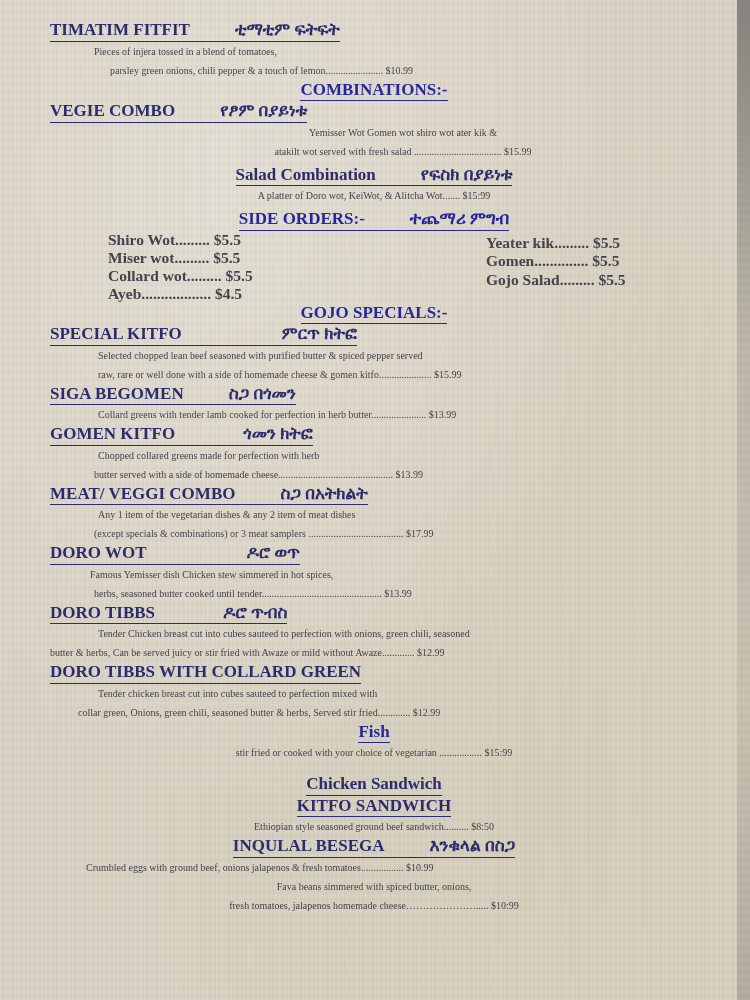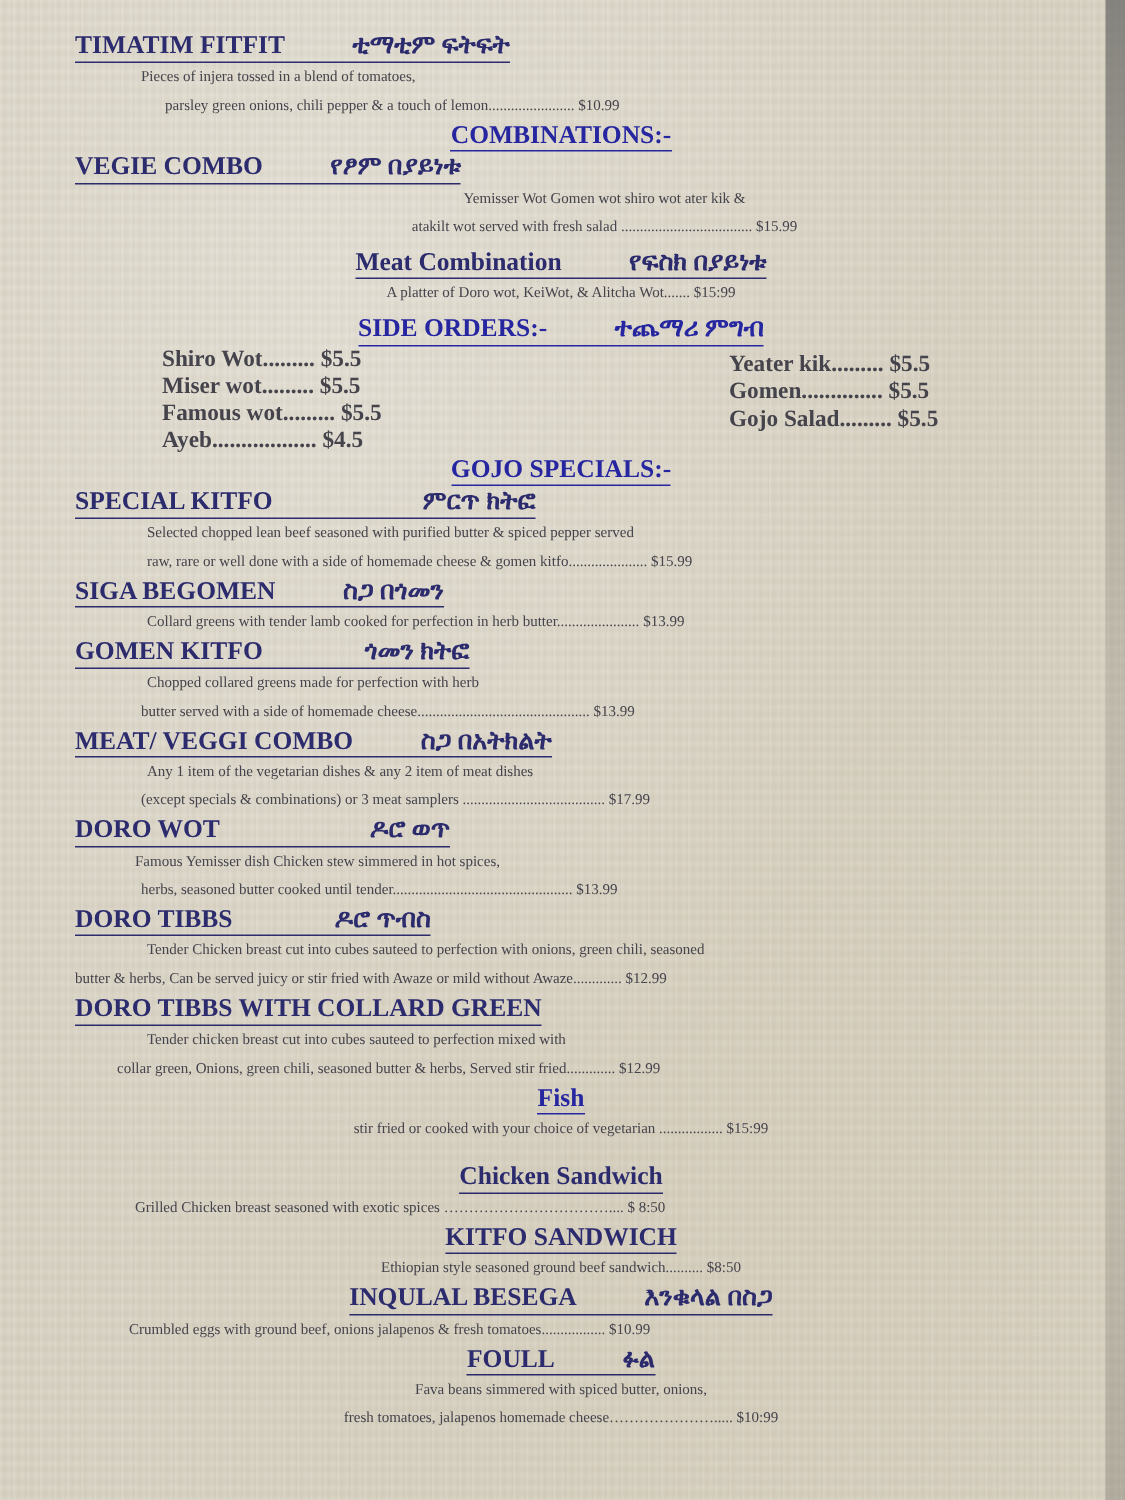--- a/index.html
+++ b/index.html
@@ -57,31 +57,31 @@
 
     <div class="ihead ci accent"><span class="u">COMBINATIONS:-</span></div>
 
     <div>
       <div class="ihead"><span class="u"><span>VEGIE COMBO</span><span class="am">የፆም በያይነቱ</span></span></div>
       <div class="desc p58">Yemisser Wot Gomen wot shiro wot ater kik &amp;</div>
       <div class="desc p58"><span>atakilt wot served with fresh salad ...................................</span> <span class="price">$15.99</span></div>
     </div>
 
     <div class="gap4">
-      <div class="ihead ci"><span class="u"><span>Meat Combination</span><span class="am">የፍስክ በያይነቱ</span></span></div>
+      <div class="ihead ci"><span class="u"><span>Salad Combination</span><span class="am">የፍስክ በያይነቱ</span></span></div>
       <div class="desc center"><span>A platter of Doro wot, KeiWot, &amp; Alitcha Wot.......</span> <span class="price">$15:99</span></div>
     </div>
 
     <div class="gap4">
       <div class="ihead ci accent"><span class="u"><span>SIDE ORDERS:-</span><span class="am">ተጨማሪ ምግብ</span></span></div>
       <div class="so-row">
         <div class="so-col1">
           <div class="so-line"><span>Shiro Wot.........</span> <span class="price">$5.5</span></div>
           <div class="so-line"><span>Miser wot.........</span> <span class="price">$5.5</span></div>
-          <div class="so-line"><span>Famous wot.........</span> <span class="price">$5.5</span></div>
+          <div class="so-line"><span>Collard wot.........</span> <span class="price">$5.5</span></div>
           <div class="so-line"><span>Ayeb..................</span> <span class="price">$4.5</span></div>
         </div>
         <div class="so-col2">
           <div class="so-line"><span>Yeater kik.........</span> <span class="price">$5.5</span></div>
           <div class="so-line"><span>Gomen..............</span> <span class="price">$5.5</span></div>
           <div class="so-line"><span>Gojo Salad.........</span> <span class="price">$5.5</span></div>
         </div>
       </div>
     </div>
 
@@ -128,35 +128,33 @@
       <div class="desc p28"><span>collar green, Onions, green chili, seasoned butter &amp;  herbs, Served stir fried.............</span> <span class="price">$12.99</span></div>
     </div>
 
     <div>
       <div class="ihead ci accent"><span class="u"><span>Fish</span></span></div>
       <div class="desc center"><span>stir fried or cooked with your choice of vegetarian  .................</span> <span class="price">$15:99</span></div>
     </div>
 
     <div class="gap12">
       <div class="ihead ci"><span class="u"><span>Chicken Sandwich</span></span></div>
-      <div class="desc p40"><span>Grilled Chicken breast seasoned with exotic spices ……………………………....</span> <span class="price">$ 8:50</span></div>
     </div>
 
     <div>
       <div class="ihead ci"><span class="u"><span>KITFO SANDWICH</span></span></div>
       <div class="desc center"><span>Ethiopian style seasoned ground beef sandwich..........</span> <span class="price">$8:50</span></div>
     </div>
 
 
     <div>
       <div class="ihead ci"><span class="u"><span>INQULAL BESEGA</span><span class="am">እንቁላል በስጋ</span></span></div>
       <div class="desc p36"><span>Crumbled eggs with ground beef, onions jalapenos &amp; fresh tomatoes.................</span> <span class="price">$10.99</span></div>
     </div>
 
     <div>
-      <div class="ihead ci"><span class="u"><span>FOULL</span><span class="am">ፉል</span></span></div>
       <div class="desc center">Fava beans simmered with spiced butter, onions,</div>
       <div class="desc center"><span>fresh tomatoes, jalapenos homemade cheese………………….....</span> <span class="price">$10:99</span></div>
     </div>
 
   </div>
   <div class="photo-edge"></div>
 </div>
 
 </body></html>

